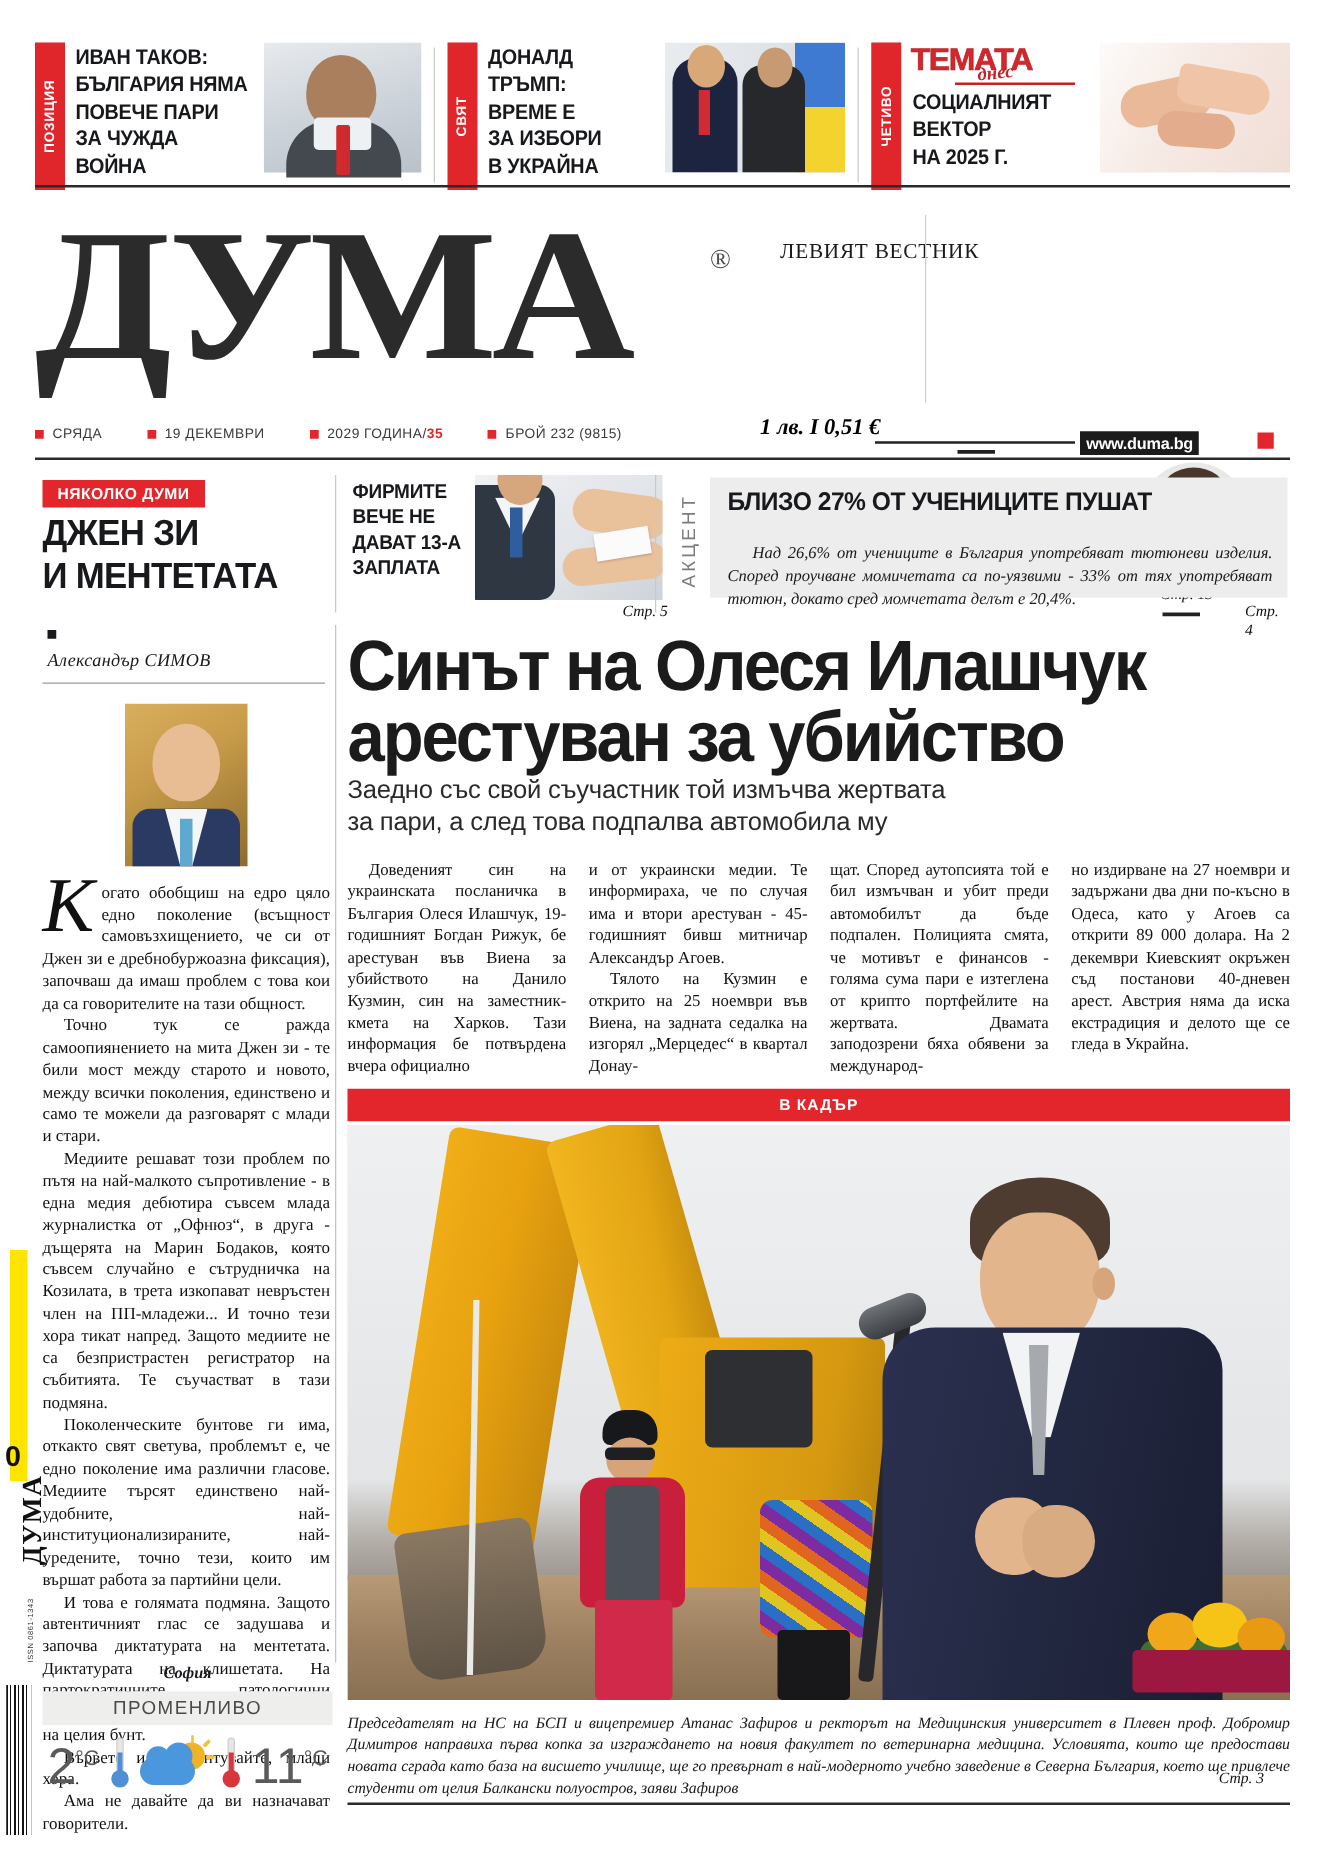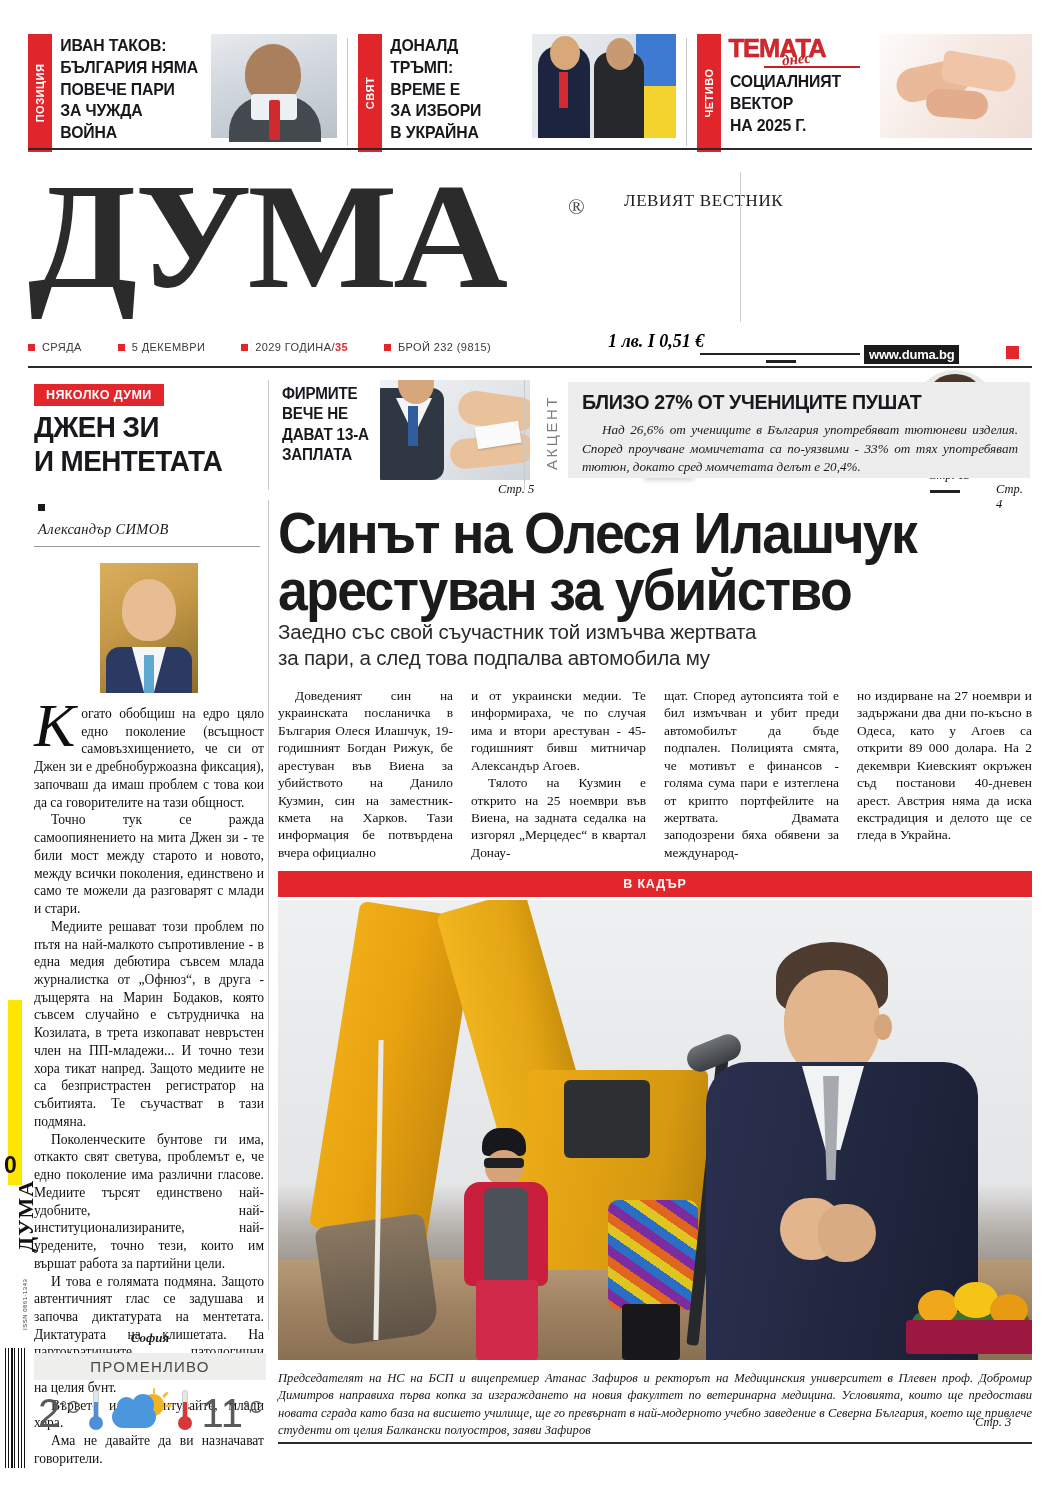--- a/index.html
+++ b/index.html
@@ -169,21 +169,21 @@
 
   .akcent-v { position:absolute; left:510px; top:8px; width:26px; height:92px;
       display:flex; align-items:center; justify-content:center;}
   .akcent-v span { transform:rotate(-90deg); white-space:nowrap;
       font-family:"Liberation Sans", sans-serif; font-size:15px; color:#7d7d7d;
       letter-spacing:2.5px;}
   .akcent-box { position:absolute; left:540px; top:4px; width:462px; height:96px;
       background:#ededed; padding:8px 12px 8px 14px;}
   .akcent-title { font-family:"Liberation Sans", sans-serif; font-weight:700; font-size:20.5px;
       color:#17191d; letter-spacing:-.4px; transform:scaleX(.96); transform-origin:left top;}
-  .akcent-body { margin-top:7px; font-family:"Liberation Serif", serif; font-style:italic;
+  .akcent-body { margin-top:19px; font-family:"Liberation Serif", serif; font-style:italic;
       font-size:13.2px; line-height:1.42; color:#1a1a1a; text-align:justify; text-indent:20px;}
   .akcent-pg { position:absolute; left:968px; top:104px;
       font-family:"Liberation Serif", serif; font-style:italic; font-size:12.5px;}
 
   
   .col-left { position:absolute; left:34px; top:500px; width:230px; }
   .sq-mark { width:7px; height:7px; background:#17191d; margin:4px 0 10px 4px;}
   .author { font-family:"Liberation Serif", serif; font-style:italic; font-size:14.5px;
       color:#17191d; letter-spacing:.3px; padding-left:4px;}
   .auth-rule { width:226px; height:1px; background:#9a9a9a; margin-top:8px;}
@@ -402,21 +402,21 @@
     <div class="serano-dash2"></div>
   </div>
 
   <div class="dateline">
     <div class="dl-item">
         <span class="sq"></span>
         <span>СРЯДА</span>
       </div>
     <div class="dl-item">
         <span class="sq"></span>
-        <span>5 ДЕКЕМВРИ</span>
+        <span>19 ДЕКЕМВРИ</span>
       </div>
     <div class="dl-item">
         <span class="sq"></span>
         <span>2029 ГОДИНА/</span>
         <b>35</b>
       </div>
     <div class="dl-item">
         <span class="sq"></span>
         <span>БРОЙ 232 (9815)</span>
       </div>

